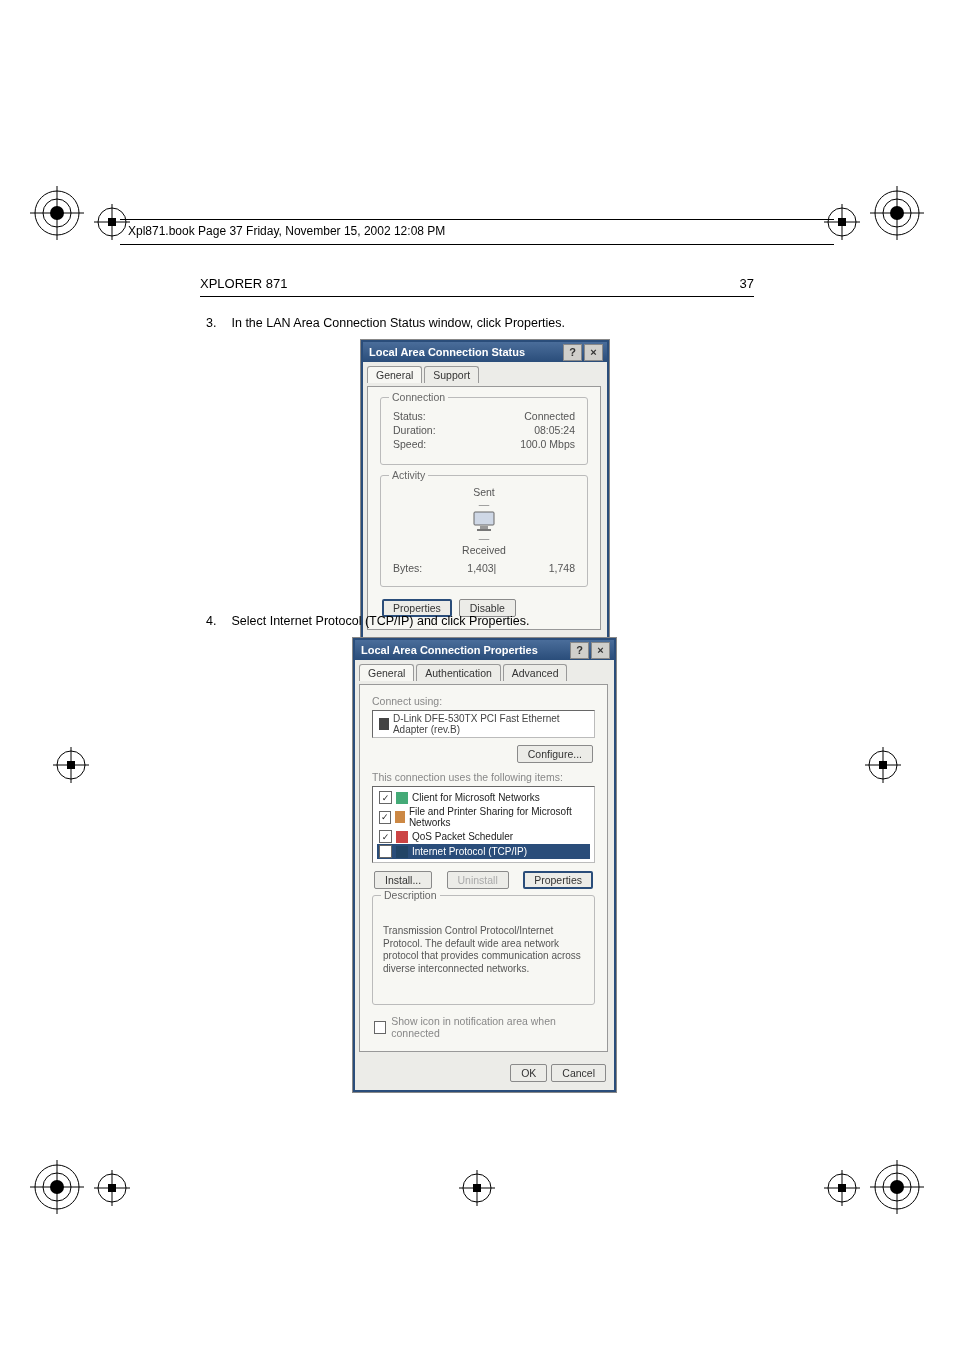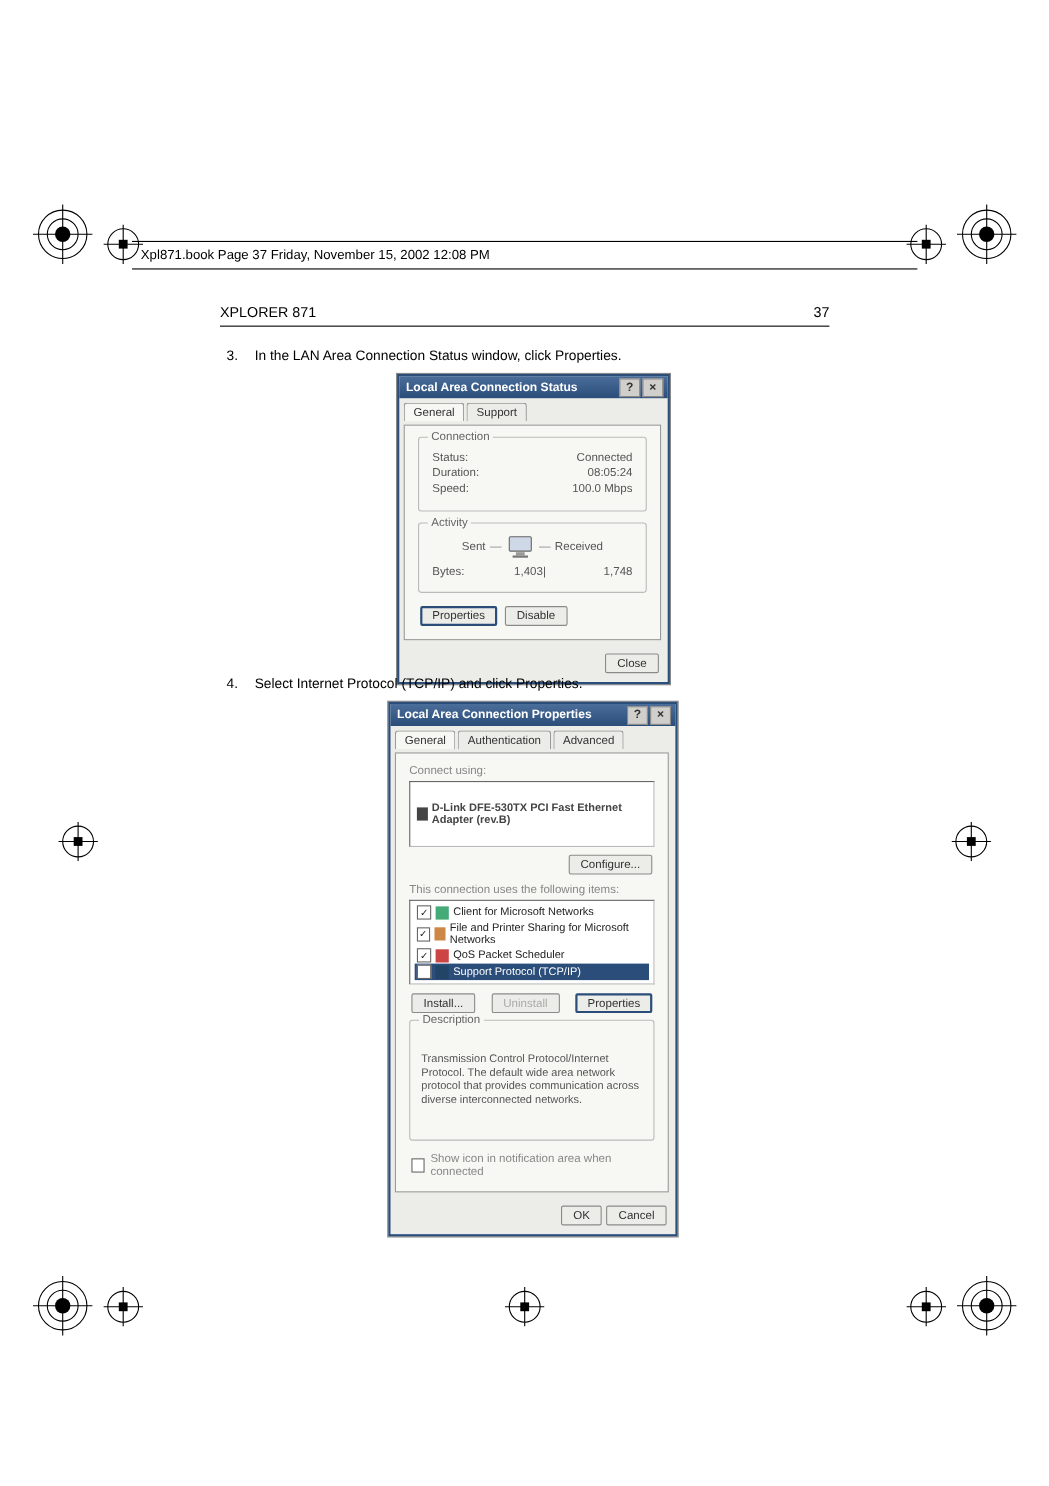--- a/index.html
+++ b/index.html
@@ -132,44 +132,43 @@
   .group-title {
     position: absolute;
     top: -7px;
     left: 8px;
     background: #f7f7f3;
     padding: 0 3px;
     font-size: 10.5px;
     color: #666;
   }
   .row { display: flex; justify-content: space-between; margin: 2px 0; font-size: 10.5px; color: #555; }
-  .activity-row { display: flex; justify-content: space-between; align-items: center; font-size: 10.5px; color: #555; }
+  .activity-row { display: flex; justify-content: space-between; align-items: center; font-size: 10.5px; color: #555; flex-direction: column; }
   .btn {
     display: inline-block;
     border: 1px solid #8a8a8a;
     background: #ecece8;
     padding: 2px 10px;
     font-size: 10.5px;
     border-radius: 2px;
     color: #333;
     margin: 2px 2px;
     cursor: pointer;
   }
   .btn.primary { border: 2px solid #2a4d7a; padding: 1px 9px; }
   .btn.disabled { color: #aaa; }
   .field-box {
     border: 1px inset #bbb;
     background: #fff;
-    padding: 18px 6px;
+    padding: 2px 6px;
     font-size: 10px;
     color: #444;
     display: flex;
     align-items: center;
     gap: 4px;
-    font-weight: bold;
   }
   .list-box {
     border: 1px inset #bbb;
     background: #fff;
     padding: 3px 4px;
     font-size: 10px;
     color: #222;
   }
   .list-item {
     display: flex;
@@ -403,21 +402,21 @@
         <span>File and Printer Sharing for Microsoft Networks</span>
       </div>
       <div class="list-item">
         <span class="chk">✓</span>
         <span class="small-icon" style="background:#c44;"></span>
         <span>QoS Packet Scheduler</span>
       </div>
       <div class="list-item selected">
         <span class="chk">✓</span>
         <span class="small-icon" style="background:#246;"></span>
-        <span>Support Protocol (TCP/IP)</span>
+        <span>Internet Protocol (TCP/IP)</span>
       </div>
     </div>
     <div style="display:flex; justify-content:space-between; margin:6px 0 4px 0;">
       <span class="btn">Install...</span>
       <span class="btn disabled">Uninstall</span>
       <span class="btn primary">Properties</span>
     </div>
     <div class="group-box" style="padding:25px 8px;">
       <span class="group-title">Description</span>
       <div class="desc-text">Transmission Control Protocol/Internet Protocol. The default wide area network protocol that provides communication across diverse interconnected networks.</div>

